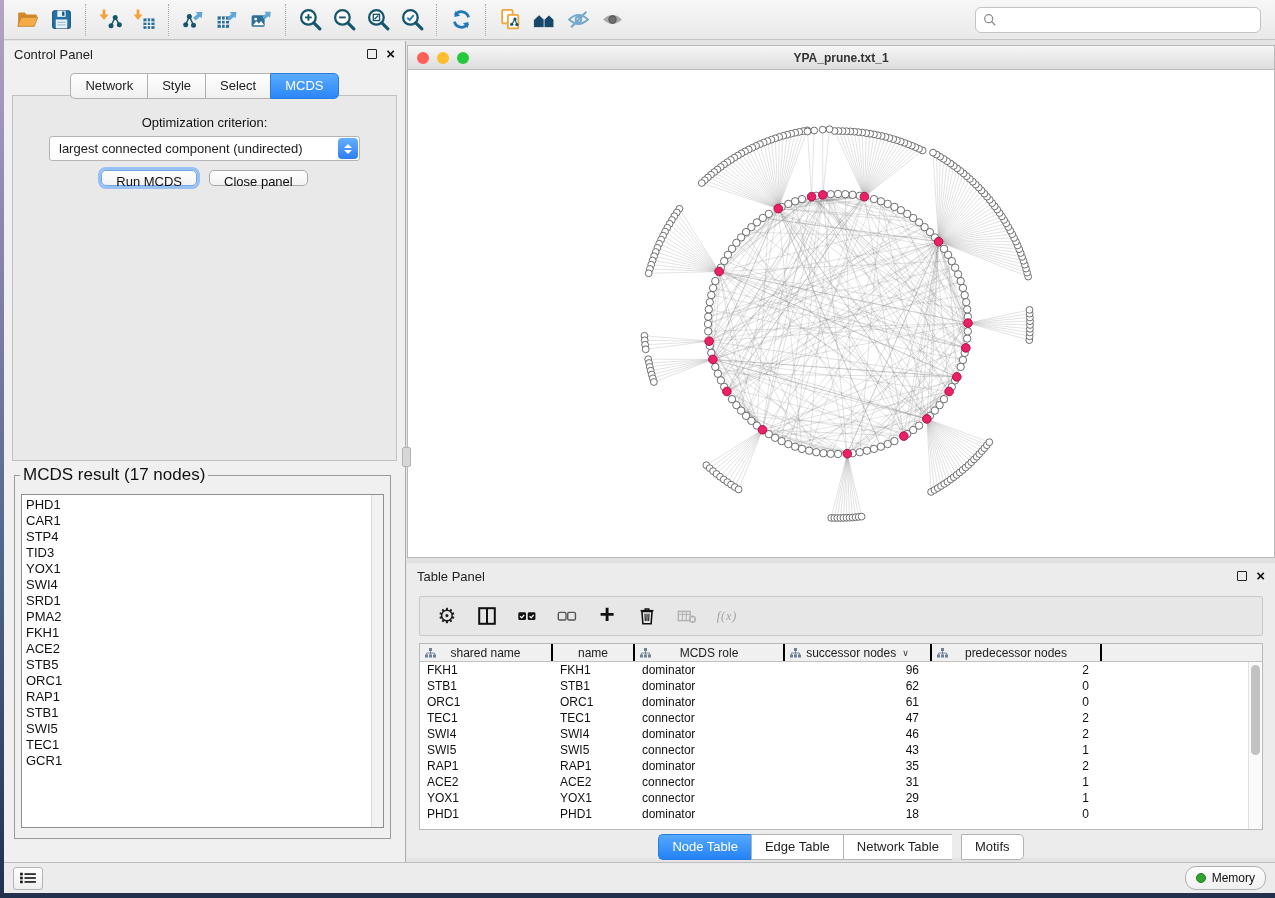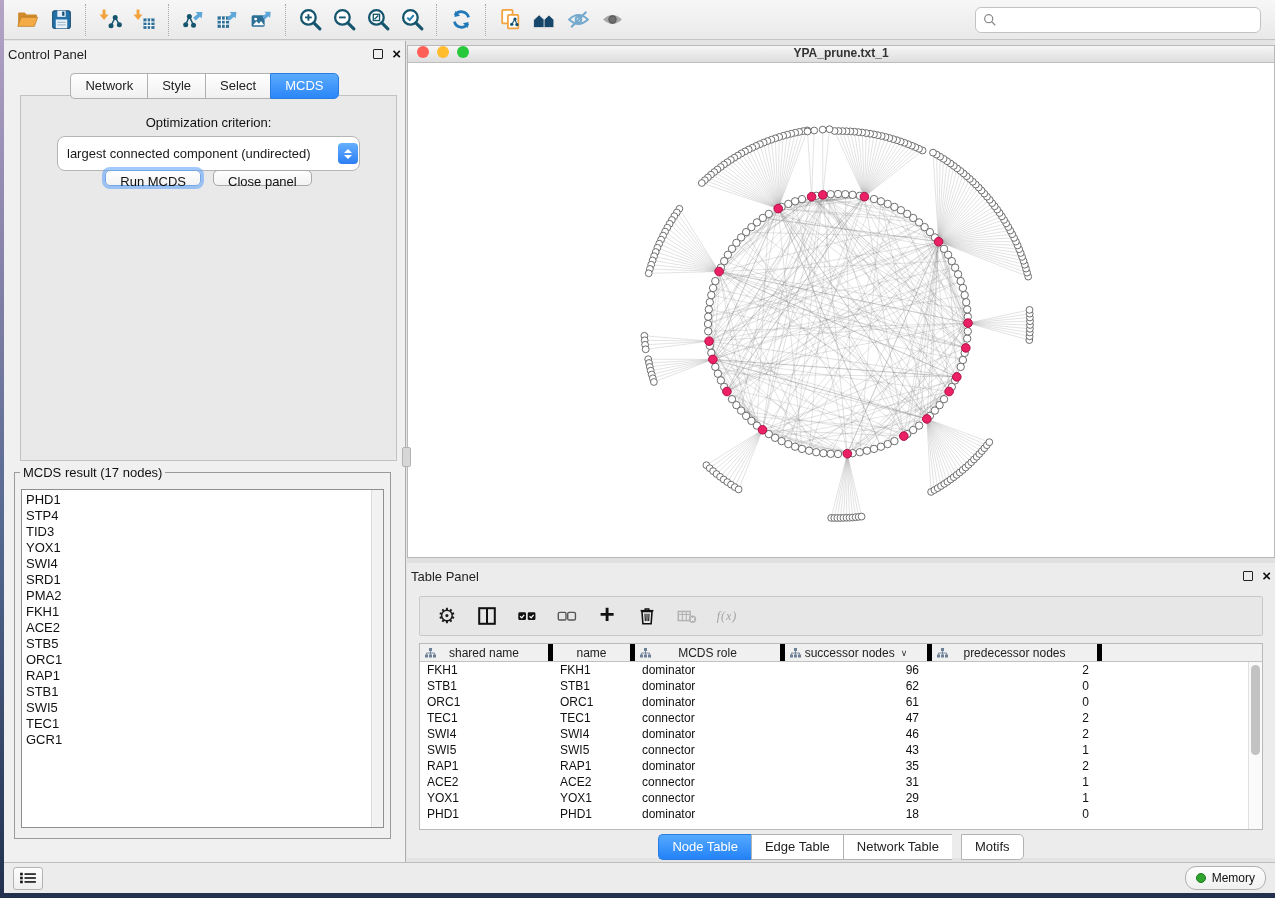--- a/index.html
+++ b/index.html
@@ -17,84 +17,84 @@
     display:flex; align-items:center; padding:0 6px; }
   .tbtn { width:34px; height:32px; display:flex; align-items:center; justify-content:center; border-radius:4px; cursor:default; }
   .tbtn svg { width:25px; height:25px; }
   .tsep { width:1px; height:32px; border-left:1px dotted #a9a9a9; margin:0 7px; }
   .searchwrap { margin-left:auto; margin-right:8px; position:relative; }
   .searchwrap input { width:286px; height:26px; border:1px solid #c3c3c3; border-radius:6px;
     background:#fff; padding:0 8px 0 28px; font-size:13px; outline:none; font-family:inherit;}
   .searchwrap svg { position:absolute; left:8px; top:6px; width:14px; height:14px; }
 
   
-  .panel-header { height:26px; display:flex; align-items:center; padding:0 4px; font-size:13px; color:#222; }
+  .panel-header { height:26px; display:flex; align-items:center; padding:0 10px; font-size:13px; color:#222; }
   .ph-icons { margin-left:auto; display:flex; align-items:center; gap:9px; }
   .float-box { width:10px; height:10px; border:1.6px solid #222; display:inline-block; border-radius:1px; }
   .close-x { font-weight:bold; font-size:15px; color:#111; line-height:10px; }
 
   
   .control-panel { position:absolute; left:0; top:41px; width:402px; bottom:31px;
     background:#f0f0f0; border-right:1px solid #adadad; }
   .cp-tabs { position:absolute; top:32px; left:0; right:0; display:flex; justify-content:center; z-index:2; }
   .cp-tab { padding:4px 14px 5px; background:linear-gradient(#ffffff,#f0f0f0);
     border:1px solid #b0b0b0; border-right:none; font-size:13px; color:#222; cursor:default; }
   .cp-tab:first-child { border-radius:5px 0 0 5px; }
   .cp-tab:last-child { border-right:1px solid #b0b0b0; border-radius:0 5px 5px 0; }
   .cp-tab.sel { background:linear-gradient(#5aabff,#2b86f7); color:#fff; border-color:#2c7ce0; }
-  .cp-box { position:absolute; left:16px; right:8px; top:54px; height:366px;
+  .cp-box { position:absolute; left:8px; right:8px; top:54px; height:366px;
     background:#e9e9e9; border:1px solid #c2c2c2; }
   .opt-label { text-align:center; margin-top:19px; font-size:13px; color:#111; }
-  .dropdown { position:absolute; left:36px; right:36px; top:40px; height:35px; background:#fff;
-    border:1px solid #b5b5b5; border-radius:8px; display:flex; align-items:center; font-size:13px; }
+  .dropdown { position:absolute; left:36px; right:36px; top:40px; height:25px; background:#fff;
+    border:1px solid #b5b5b5; border-radius:3px; display:flex; align-items:center; font-size:13px; }
   .dropdown .dd-text { flex:1; padding-left:9px; white-space:nowrap; overflow:hidden; }
   .dd-stepper { width:20px; height:21px; border-radius:4px; margin-right:1px;
     background:linear-gradient(#66b0ff,#2d7ef2); display:flex; flex-direction:column; align-items:center; justify-content:center; gap:2px; }
   .dd-stepper i { width:0; height:0; border-left:4px solid transparent; border-right:4px solid transparent; }
   .dd-up { border-bottom:4px solid #fff; } .dd-down { border-top:4px solid #fff; }
   .btn-row { position:absolute; top:74px; left:0; right:0; display:flex; justify-content:center; gap:12px; }
   .cbtn { font-family:inherit; font-size:13px; color:#111; background:linear-gradient(#ffffff,#f2f2f2);
     border:1px solid #a9a9a9; border-radius:5px; padding:3px 14px; height:16px; }
   .cbtn.focus { box-shadow:0 0 0 3px rgba(100,165,250,.6); border-color:#74a7e8; }
   .mcds-fieldset { position:absolute; left:10px; right:14px; top:424px; height:374px;
     border:1px solid #9b9b9b; background:#f0f0f0; padding:3px; }
-  .mcds-fieldset legend { font-size:13px; color:#111; padding:0 3px; margin-left:2px; }
+  .mcds-fieldset legend { font-size:17px; color:#111; padding:0 3px; margin-left:2px; }
   .mcds-list { position:absolute; left:3px; right:3px; top:6px; bottom:3px; background:#fff;
     border:1px solid #8f8f8f; overflow:hidden; padding:2px 0 0 4px; }
   .mcds-item { font-size:13px; line-height:16px; color:#111; }
   .mcds-scroll { position:absolute; top:7px; bottom:4px; right:4px; width:12px; background:#f2f2f2; border-left:1px solid #dcdcdc; }
 
   
   .v-handle { position:absolute; left:398px; top:447px; width:9px; height:20px;
     background:#d7d7d7; border:1px solid #b3b3b3; border-radius:2px; z-index:3; }
 
   
   .net-window { position:absolute; left:403px; top:45px; right:0; height:513px; background:#fff;
     border:1px solid #b9b9b9; }
-  .net-titlebar { height:17px; background:linear-gradient(#f6f6f6,#dddddd); border-bottom:1px solid #bdbdbd;
-    display:flex; align-items:flex-start; position:relative; }
+  .net-titlebar { height:24px; background:linear-gradient(#f6f6f6,#dddddd); border-bottom:1px solid #bdbdbd;
+    display:flex; align-items:center; position:relative; }
   .tl { width:12px; height:12px; border-radius:50%; margin-left:8px; }
   .tl:first-child { margin-left:9px; }
   .net-title { position:absolute; left:0; right:0; text-align:center; font-size:12px; font-weight:700; color:#333; }
   #netCanvas { position:absolute; left:0; top:18px; width:867px; height:493px; }
 
   
   .table-panel { position:absolute; left:403px; top:563px; right:0; height:295px; background:#ececec; }
   .tp-toolbar { position:absolute; left:12px; right:12px; top:33px; height:40px; background:#e7e7e7;
     border:1px solid #c9c9c9; border-radius:2px; display:flex; align-items:center; padding-left:14px; gap:14px; }
   .tpi { width:26px; height:26px; display:flex; align-items:center; justify-content:center; }
   .tpi svg { width:22px; height:22px; }
   .tpi.gear { font-size:21px; color:#1c1c1c; line-height:22px; }
   .tpi.plus { font-size:26px; font-weight:700; color:#111; padding-bottom:3px;}
   .tpi.fx { font-family:"Liberation Serif", serif; font-style:italic; font-size:12px; color:#a3a3a3; letter-spacing:1px;}
   .tp-table { position:absolute; left:12px; right:12px; top:80px; height:187px; background:#fff; border:1px solid #b9b9b9; }
   .tp-head { display:grid; grid-template-columns:133px 82px 150px 147px 170px 1fr; height:18px;
     background:#f0f0f0; border-bottom:1px solid #c2c2c2; }
   .th-cell { position:relative; display:flex; align-items:center; justify-content:center;
-    border-right:5px solid #000000; font-size:12px; color:#222; }
+    border-right:2px solid #000000; font-size:12px; color:#222; }
   .th-cell .tree { position:absolute; left:5px; top:4px; }
   .th-cell .sort { margin-left:6px; font-size:9px; color:#333; }
   .tp-body { position:absolute; top:18px; left:0; right:14px; bottom:0; overflow:hidden; }
   .tp-row { display:grid; grid-template-columns:133px 82px 150px 147px 170px 1fr; height:16px; font-size:12px; color:#111; }
   .tp-row > div { padding:1px 6px 0 7px; white-space:nowrap; }
   .tp-row .num { text-align:right; padding-right:13px; }
   .tp-scroll { position:absolute; top:18px; right:0; width:14px; bottom:0; background:#fafafa; border-left:1px solid #e0e0e0; }
   .tp-thumb { position:absolute; top:3px; left:2px; width:9px; height:90px; background:#c2c2c2; border-radius:5px; }
   .tp-tabs { position:absolute; left:0; right:0; top:271px; display:flex; justify-content:center; }
   .tp-tab { padding:4px 13px 5px; background:#fff; border:1px solid #b3b3b3; border-right:none; font-size:13px; color:#222; }
@@ -318,20 +318,21 @@
       <div class="btn-row">
         <button class="cbtn focus">Run MCDS</button>
         <button class="cbtn">Close panel</button>
       </div>
     </div>
     <fieldset class="mcds-fieldset">
       <legend>MCDS result (17 nodes)</legend>
       <div style="position:relative; height:calc(100% - 4px);">
         <div class="mcds-list" id="mcdsList">
             <div class="mcds-item">PHD1</div>
+            <div class="mcds-item">CAR1</div>
             <div class="mcds-item">STP4</div>
             <div class="mcds-item">TID3</div>
             <div class="mcds-item">YOX1</div>
             <div class="mcds-item">SWI4</div>
             <div class="mcds-item">SRD1</div>
             <div class="mcds-item">PMA2</div>
             <div class="mcds-item">FKH1</div>
             <div class="mcds-item">ACE2</div>
             <div class="mcds-item">STB5</div>
             <div class="mcds-item">ORC1</div>

